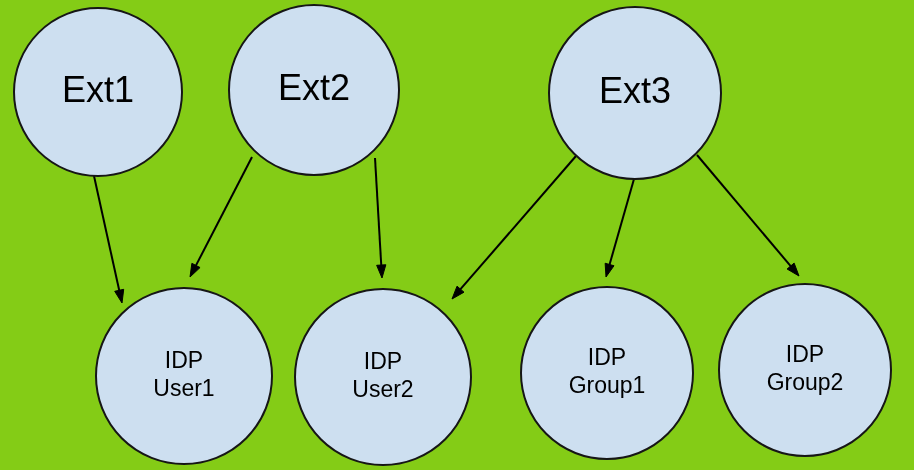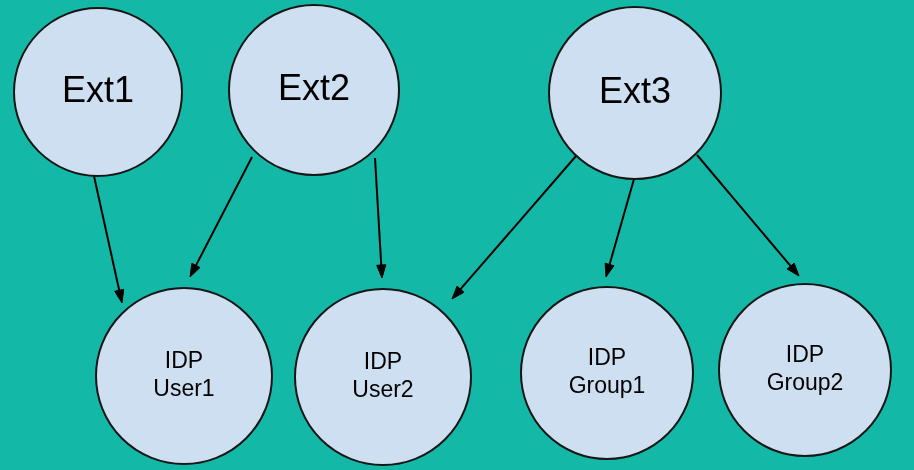--- a/index.html
+++ b/index.html
@@ -7,21 +7,21 @@
     padding: 0;
     background: #ffffff;
   }
   body {
     font-family: "Liberation Sans", sans-serif;
   }
   #diagram-canvas {
     position: relative;
     width: 914px;
     height: 470px;
-    background: #14b8a6;
+    background: #84cc16;
     overflow: hidden;
   }
   #graph-svg {
     position: absolute;
     top: 0;
     left: 0;
     width: 914px;
     height: 470px;
     display: block;
   }

